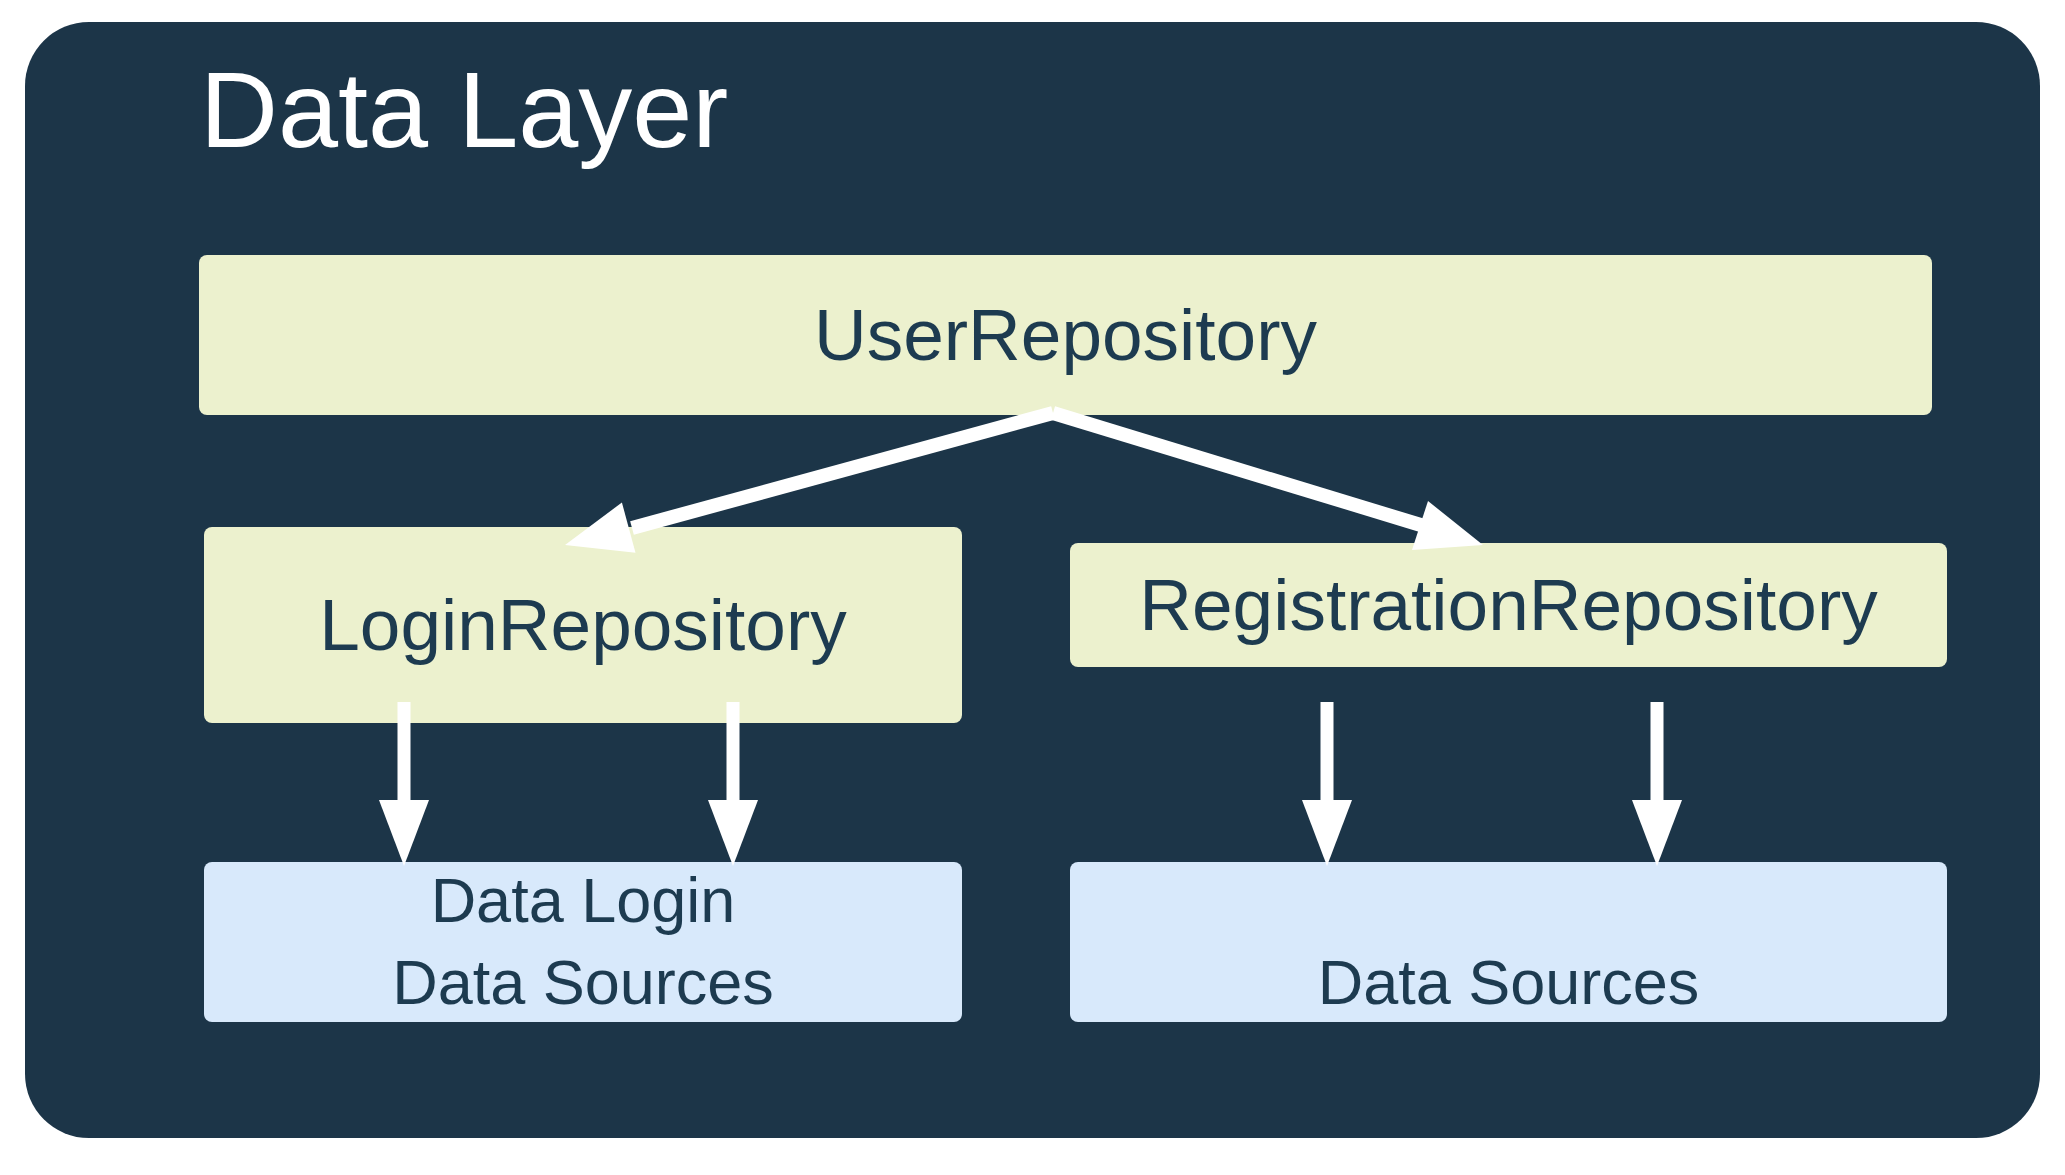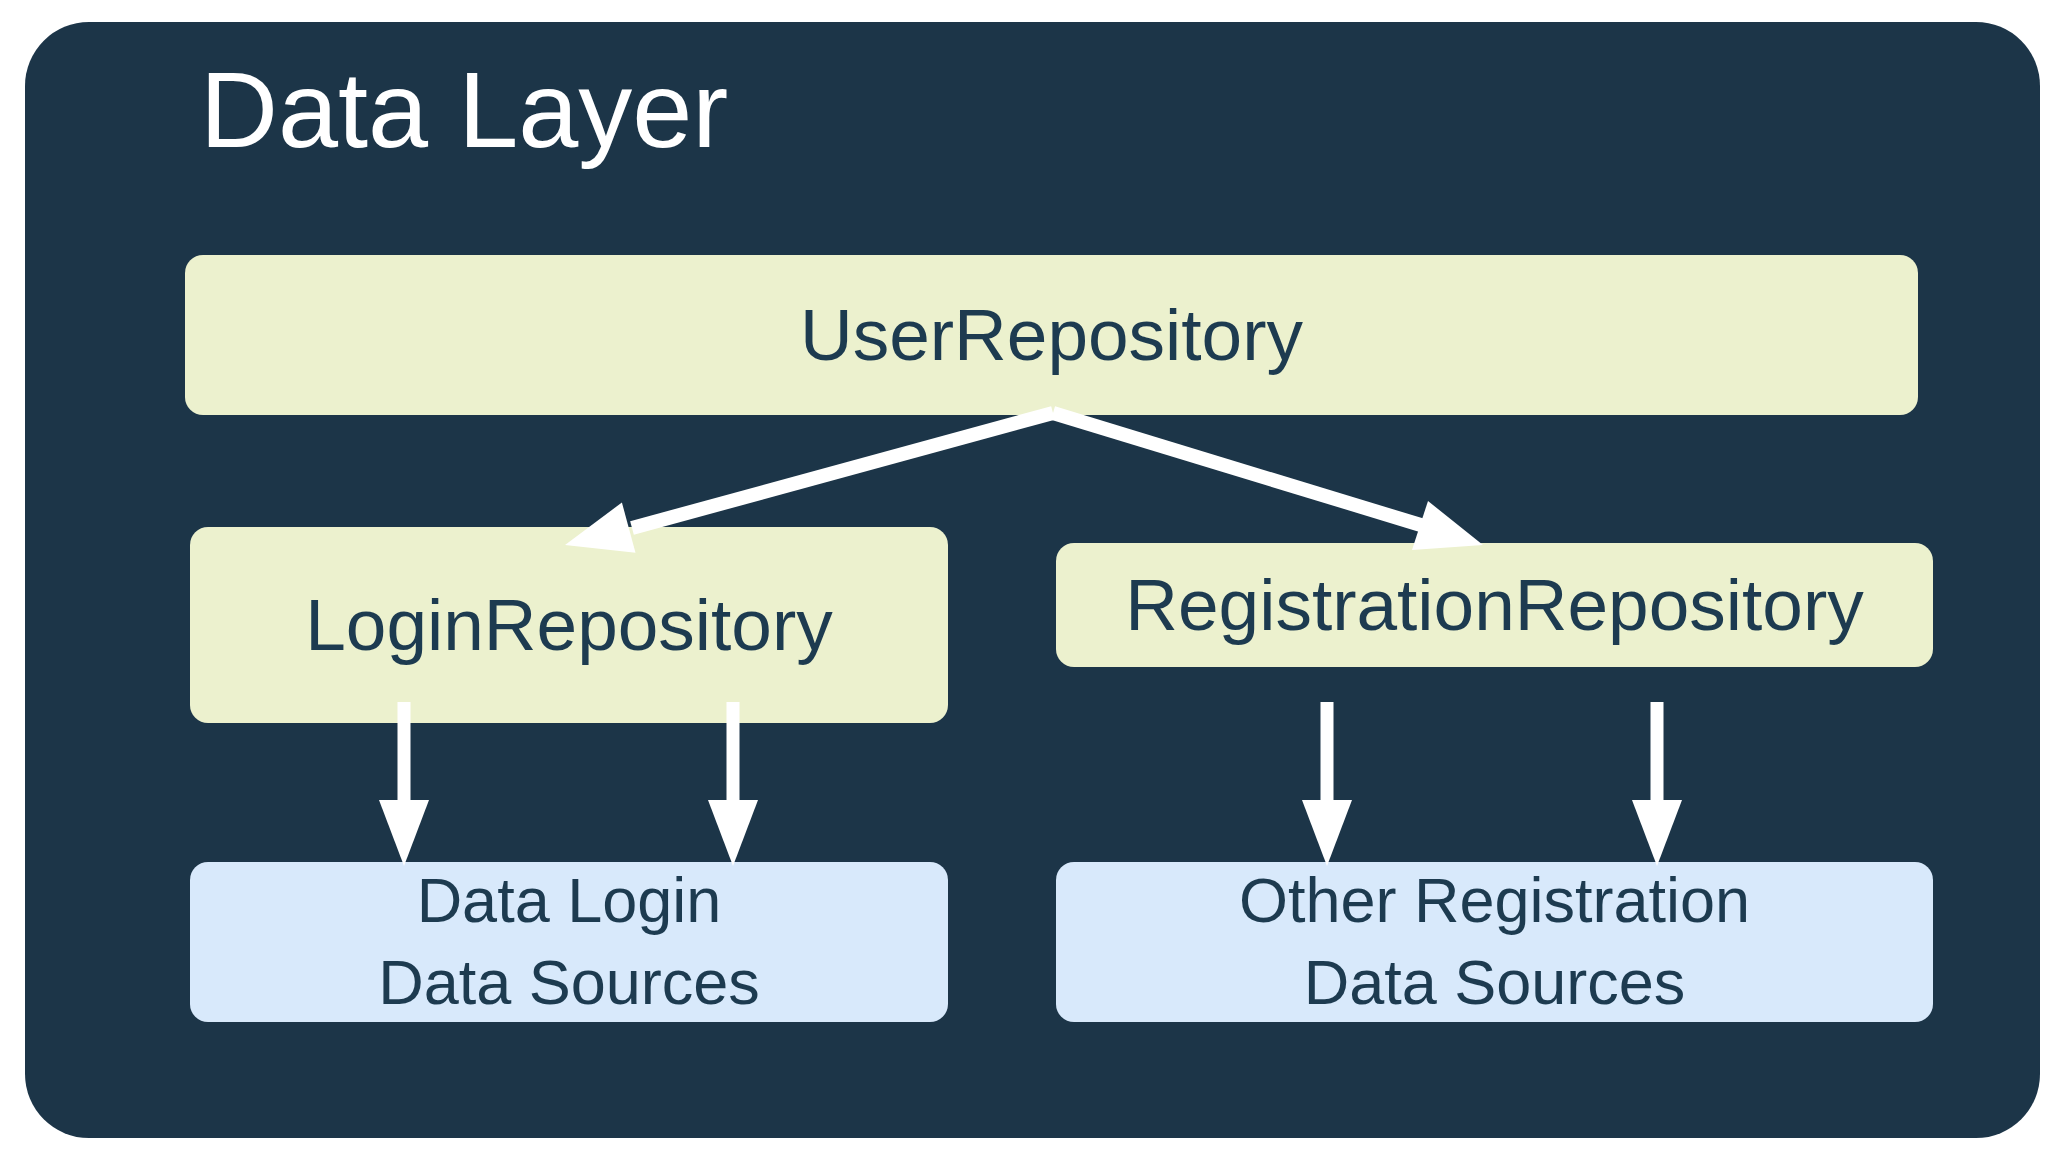--- a/index.html
+++ b/index.html
@@ -39,22 +39,23 @@
     color: var(--title-text);
     letter-spacing: 0px;
     white-space: nowrap;
   }
   .node {
     position: absolute;
     display: flex;
     align-items: center;
     justify-content: center;
     text-align: center;
-    border-radius: 18px;
+    border-radius: 8px;
     color: var(--node-text);
+    margin-left: 14px;
   }
   .node.repository {
     background: var(--repository-fill);
     font-size: 73px;
     line-height: 1.1;
   }
   .node.data-source {
     background: var(--data-source-fill);
     font-size: 63px;
     line-height: 1.3;
@@ -102,21 +103,21 @@
 
   <div class="node data-source node-other-login-sources">
     <span>
       <span>Data Login</span><br>
       <span>Data Sources</span>
     </span>
   </div>
 
   <div class="node data-source node-other-registration-sources">
     <span>
-      <span>Other Registration</span><br>
+      <br>
       <span>Data Sources</span>
     </span>
   </div>
 
   <svg class="arrows" viewBox="0 0 2065 1175" xmlns="http://www.w3.org/2000/svg">
 
     <g>
       <path class="arrow-shaft" d="M1053,413 L632,528"></path>
       <polygon class="arrow-head" points="565,545 621.9,502.5 635.5,552.7"></polygon>
     </g>

